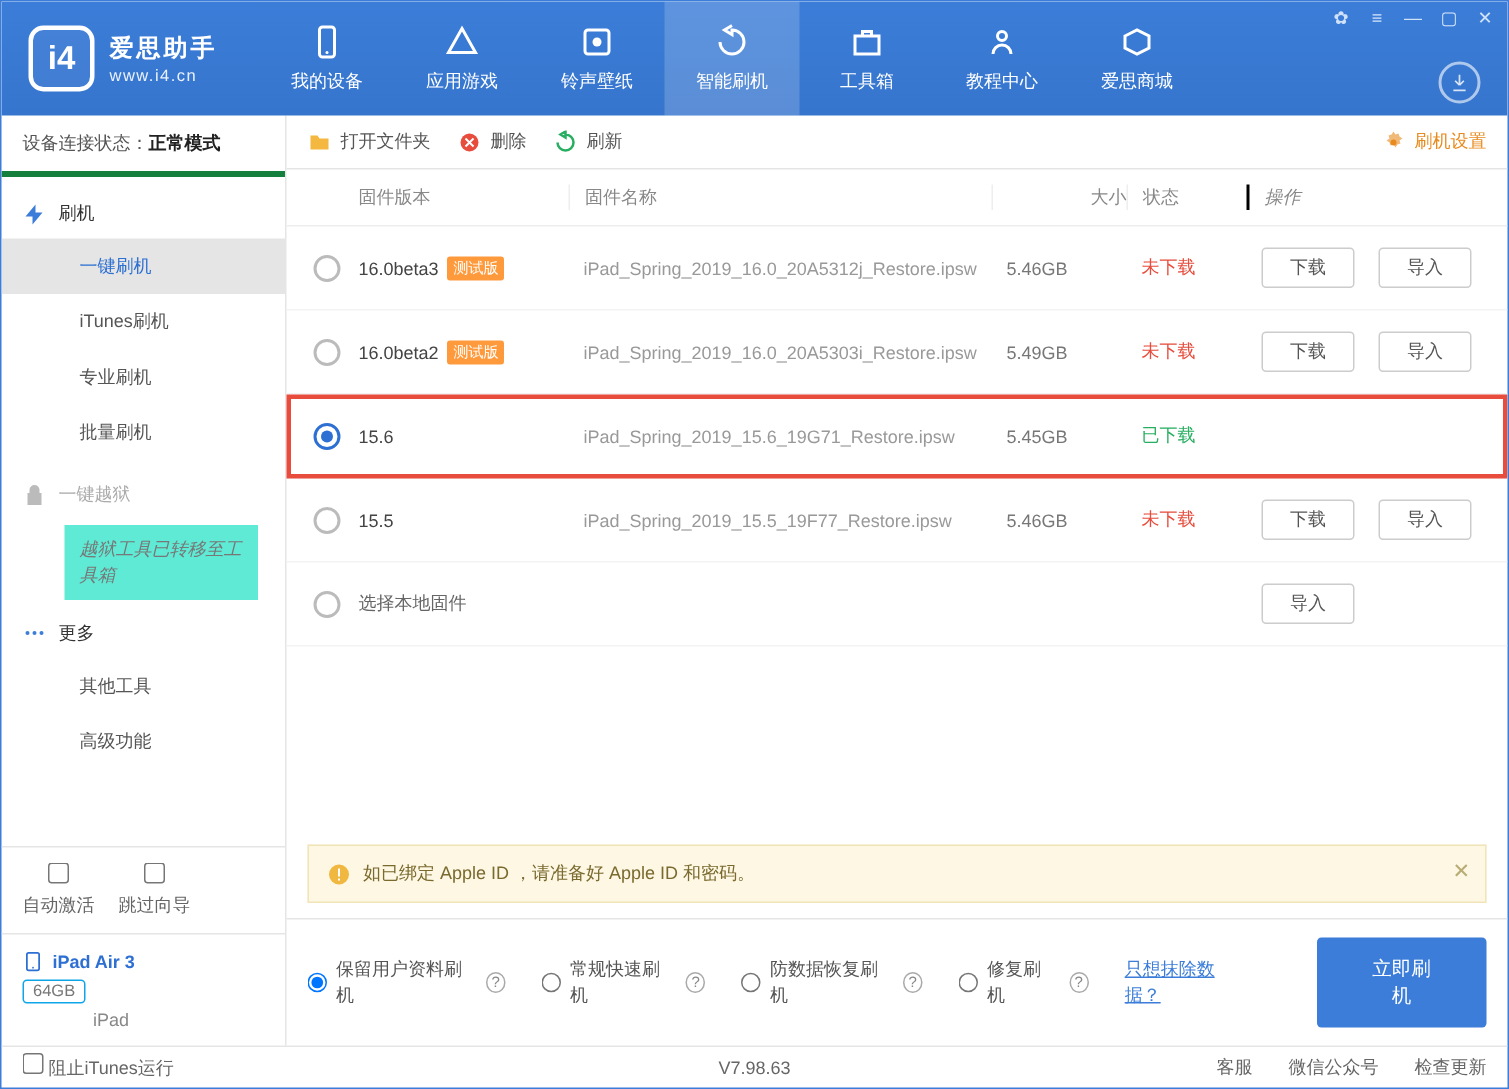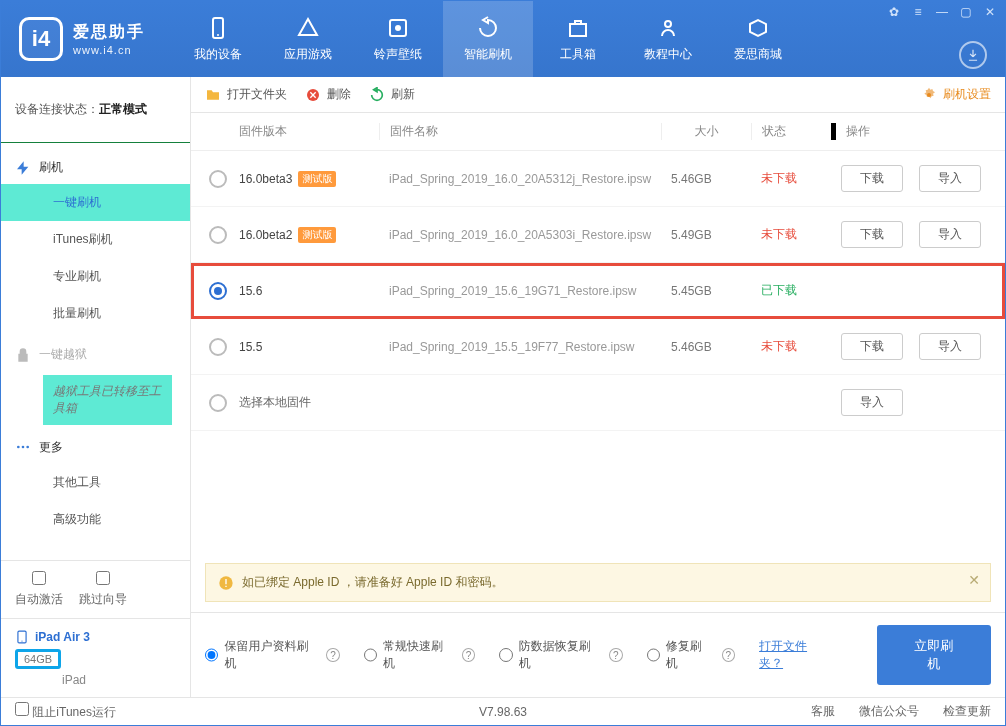--- a/index.html
+++ b/index.html
@@ -17,52 +17,52 @@
 .nav-item .nv-icon { width:24px; height:24px; display:flex; align-items:center; justify-content:center; }
 .nav-item .nv-icon svg { fill:#fff; }
 .nav-label { font-size:12px; }
 .win-ctrls { position:absolute; top:4px; right:6px; display:flex; gap:6px; }
 .win-ctrls span { width:18px; height:14px; display:flex; align-items:center; justify-content:center; color:#d0e2fa; font-size:12px; cursor:pointer; }
 .down-circle { position:absolute; right:18px; top:40px; width:28px; height:28px; border:2px solid rgba(255,255,255,0.6); border-radius:50%; display:flex; align-items:center; justify-content:center; cursor:pointer; }
 
 
 .body { display:flex; height:calc(726px - 76px - 28px - 2px); }
 .sidebar { width:190px; border-right:1px solid #e5e5e5; display:flex; flex-direction:column; }
-.conn-status { padding:24px 14px; border-bottom:1px solid #15803d; font-size:12px; color:#555; }
+.conn-status { padding:10px 14px; border-bottom:4px solid #15803d; font-size:12px; color:#555; }
 .conn-status b { color:#222; }
 .tree { padding:8px 0; flex:1; overflow:auto; }
 .tree-group { margin-bottom:6px; }
 .tree-head { display:flex; align-items:center; gap:8px; padding:8px 14px; color:#333; cursor:pointer; }
 .tree-head svg { fill:#3b7dd8; }
 .tree-child { padding:10px 14px 10px 52px; color:#555; cursor:pointer; }
-.tree-child.active { background:#5eead4; color:#2d6fd2; }
+.tree-child.active { background:#e5e5e5; color:#2d6fd2; }
 .tree-head.disabled svg { fill:#bbb; }
 .tree-note { margin:4px 18px 4px 42px; background:#5eead4; color:#777; padding:8px 10px; line-height:1.4;font-style:italic; }
 .side-bottom { border-top:1px solid #e5e5e5; padding:10px 14px; }
 .side-bottom label { display:flex; align-items:center; gap:6px; color:#666;flex-direction:column; }
 .side-bottom-row { display:flex; gap:16px; }
 .device-box { border-top:1px solid #e5e5e5; padding:10px 14px; }
 .device-box .dname { color:#2d6fd2; font-weight:bold; font-size:13px; display:flex; align-items:center; gap:6px; }
 .device-box .dname svg { fill:#2d6fd2; }
-.badge { display:inline-block; border:3px solid #0ea5e9; border-radius:3px; padding:1px 6px; font-size:11px; color:#777; margin-top:4px; }
+.badge { display:inline-block; border:1px solid #0ea5e9; border-radius:3px; padding:1px 6px; font-size:11px; color:#777; margin-top:4px; }
 .dtype { color:#888; margin-top:4px;margin-left:47px; }
 
 
 .main { flex:1; display:flex; flex-direction:column; }
 .toolbar { height:36px; border-bottom:1px solid #e5e5e5; display:flex; align-items:center; padding:0 14px; gap:18px; }
 .tb-item { display:flex; align-items:center; gap:6px; color:#555; cursor:pointer; }
 .tb-item svg { width:16px; height:16px; }
 .spacer { flex:1; }
 
 .thead { display:flex; align-items:center; padding:10px 14px 10px 48px; color:#888; border-bottom:1px solid #eee; }
 .col-v { width:140px; }
 .col-name { flex:1; padding-left:10px; border-left:1px solid #eee; }
-.col-size { width:90px; text-align:center; border-left:1px solid #eee; padding-left:0; }
+.col-size { width:90px; text-align:right; border-left:1px solid #eee; padding-left:0; }
 .col-status { width:80px; border-left:1px solid #eee; padding-left:10px; }
-.col-op { width:160px; border-left:5px solid #000000; padding-left:10px; }
+.col-op { width:160px; border-left:2px solid #000000; padding-left:10px;font-style:italic; }
 
 .rows { }
 .row { display:flex; align-items:center; padding:0 14px 0 18px; height:56px; border-bottom:1px solid #f3f3f3; }
 .row .radio { width:18px; height:18px; border:2px solid #bbb; border-radius:50%; margin-right:12px; cursor:pointer; position:relative; flex-shrink:0; }
 .row .radio.sel { border-color:#2d6fd2; }
 .row .radio.sel::after { content:""; position:absolute; inset:3px; background:#2d6fd2; border-radius:50%; }
 .row .rv { width:140px; color:#444; display:flex; align-items:center; gap:6px; }
 .row .tag-beta { background:#ff9a3c; color:#fff; font-size:10px; padding:1px 4px; border-radius:2px; }
 .row .rname { flex:1; color:#999; padding-left:10px; }
 .row .rsize { width:90px; color:#777; padding-left:10px; }
@@ -364,21 +364,21 @@
             <input type="radio" name="fo" style=""> 
             <span>防数据恢复刷机</span>
             <span class="qmark">?</span>
           </label>
           <label>
             <input type="radio" name="fo" style=""> 
             <span>修复刷机</span>
             <span class="qmark">?</span>
           </label>
         </div>
-      <span class="link">打开文件夹？</span>
+      <span class="link">只想抹除数据？</span>
       <div class="spacer"></div>
       <button class="primary-btn">立即刷机</button>
     </div>
   </div>
 </div>
 
 <div class="footer" style="position:relative">
   <label><input type="checkbox" style=""> <span>阻止iTunes运行</span></label>
   <span class="ver">V7.98.63</span>
   <div class="right" id="footer-links">

